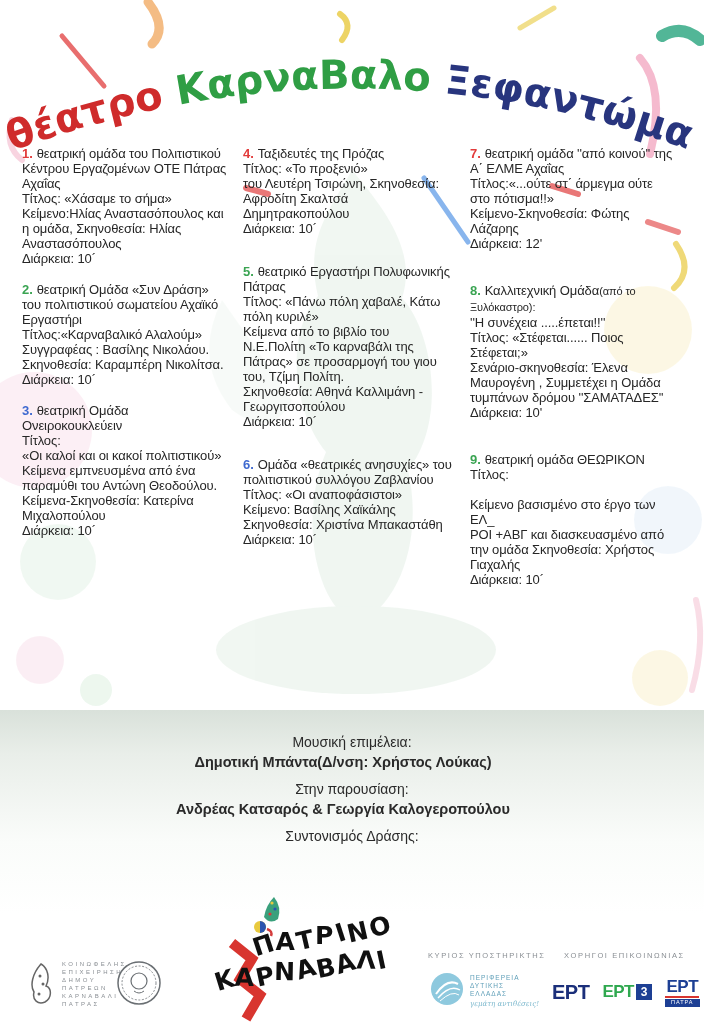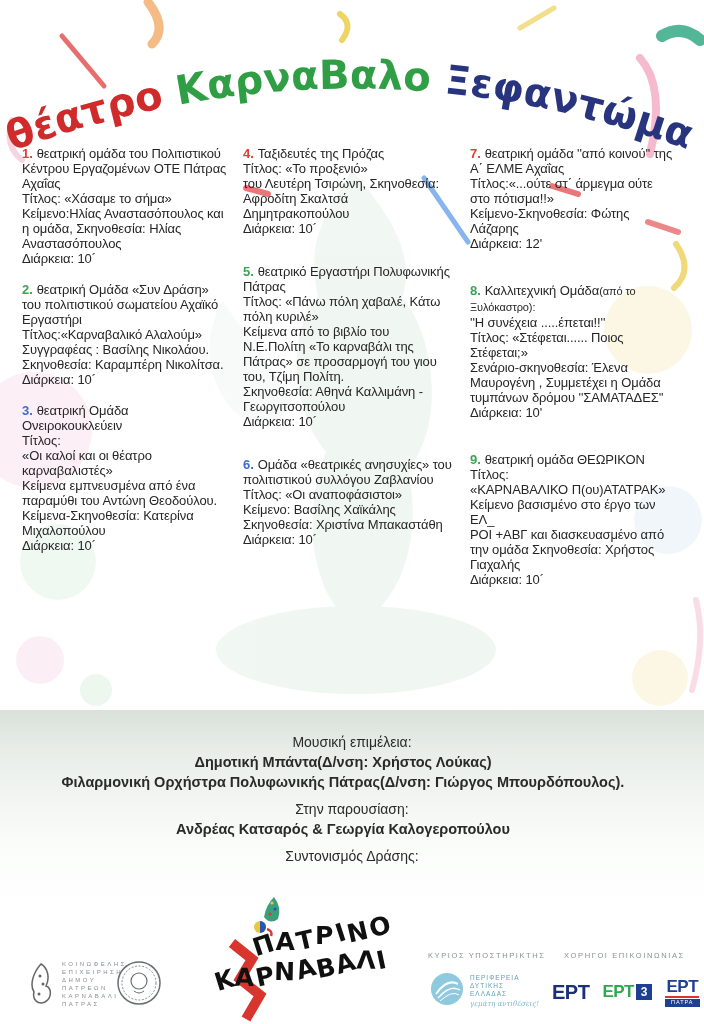--- a/index.html
+++ b/index.html
@@ -127,21 +127,21 @@
 Τίτλος: </span><span class="b">«Χάσαμε το σήμα»</span><span>
 Κείμενο:Ηλίας Αναστασόπουλος και η ομάδα, Σκηνοθεσία: Ηλίας Αναστασόπουλος
 Διάρκεια: </span><span class="b">10´</span></div>
         <div class="entry"><span class="num" style="color: rgb(58, 164, 82);">2.</span><span>θεατρική Ομάδα «Συν Δράση» του πολιτιστικού  σωματείου Αχαϊκό Εργαστήρι
 Τίτλος:</span><span class="b">«Καρναβαλικό Αλαλούμ»</span><span>
 Συγγραφέας : Βασίλης Νικολάου.
 Σκηνοθεσία: Καραμπέρη Νικολίτσα.
 Διάρκεια: </span><span class="b">10´</span></div>
         <div class="entry"><span class="num" style="color: rgb(63, 106, 208);">3.</span><span>θεατρική Ομάδα Ονειροκουκλεύειν
 Τίτλος:
-</span><span class="b">«Οι καλοί και οι θέατρο καρναβαλιστές»</span><span>
+</span><span class="b">«Οι καλοί και οι κακοί πολιτιστικού»</span><span>
 Κείμενα εμπνευσμένα από ένα παραμύθι του Αντώνη Θεοδούλου.
 Κείμενα-Σκηνοθεσία: Κατερίνα Μιχαλοπούλου
 Διάρκεια: </span><span class="b">10´</span></div>
       </div>
     <div class="col">
         <div class="entry"><span class="num" style="color: rgb(226, 59, 59);">4.</span><span>Ταξιδευτές της Πρόζας
 Τίτλος: </span><span class="b">«Το προξενιό»</span><span>
 του Λευτέρη Τσιρώνη, Σκηνοθεσία: Αφροδίτη Σκαλτσά Δημητρακοπούλου
 Διάρκεια: </span><span class="b">10´</span></div>
         <div class="entry"><span class="num" style="color: rgb(58, 164, 82);">5.</span><span>θεατρικό Εργαστήρι Πολυφωνικής Πάτρας
@@ -161,32 +161,31 @@
 Τίτλος:</span><span class="b">«...ούτε στ΄ άρμεγμα ούτε στο πότισμα!!»</span><span>
 Κείμενο-Σκηνοθεσία: Φώτης Λάζαρης
 Διάρκεια: </span><span class="b">12'</span></div>
         <div class="entry"><span class="num" style="color: rgb(58, 164, 82);">8.</span><span>Καλλιτεχνική Ομάδα</span><span class="sm">(από το Ξυλόκαστρο):</span><span>
 ''Η συνέχεια .....έπεται!!''
 Τίτλος: </span><span class="b">«Στέφεται...... Ποιος Στέφεται;»</span><span>
 Σενάριο-σκηνοθεσία: Έλενα Μαυρογένη , Συμμετέχει η Ομάδα τυμπάνων δρόμου ''ΣΑΜΑΤΑΔΕΣ''
 Διάρκεια: </span><span class="b">10'</span></div>
         <div class="entry"><span class="num" style="color: rgb(58, 164, 82);">9.</span><span>θεατρική ομάδα ΘΕΩΡΙΚΟΝ
 Τίτλος:
-</span><span class="b">«ΚΑΡΝΑΒΑΛΙΚΟ Π(ου)ΑΤΑΤΡΑΚ»</span><span>
+</span><span>
 Κείμενο βασισμένο στο έργο των ΕΛ_
 ΡΟΙ +ΑΒΓ και διασκευασμένο από την ομάδα  Σκηνοθεσία: Χρήστος Γιαχαλής
 Διάρκεια: </span><span class="b">10´</span></div>
       </div>
   </div>
 
   <div class="credits">
       <div class="credit-group">
         <div class="credit-label">Μουσική επιμέλεια:</div>
         <div class="credit-line">Δημοτική Μπάντα(Δ/νση: Χρήστος  Λούκας)</div>
-        <div class="credit-line">Φιλαρμονική Ορχήστρα Πολυφωνικής Πάτρας(Δ/νση: Γιώργος Μπουρδόπουλος).</div>
       </div>
       <div class="credit-group">
         <div class="credit-label">Στην παρουσίαση:</div>
         <div class="credit-line">Ανδρέας Κατσαρός &amp; Γεωργία Καλογεροπούλου</div>
       </div>
       <div class="credit-group">
         <div class="credit-label">Συντονισμός Δράσης:</div>
       </div>
     </div>
 

